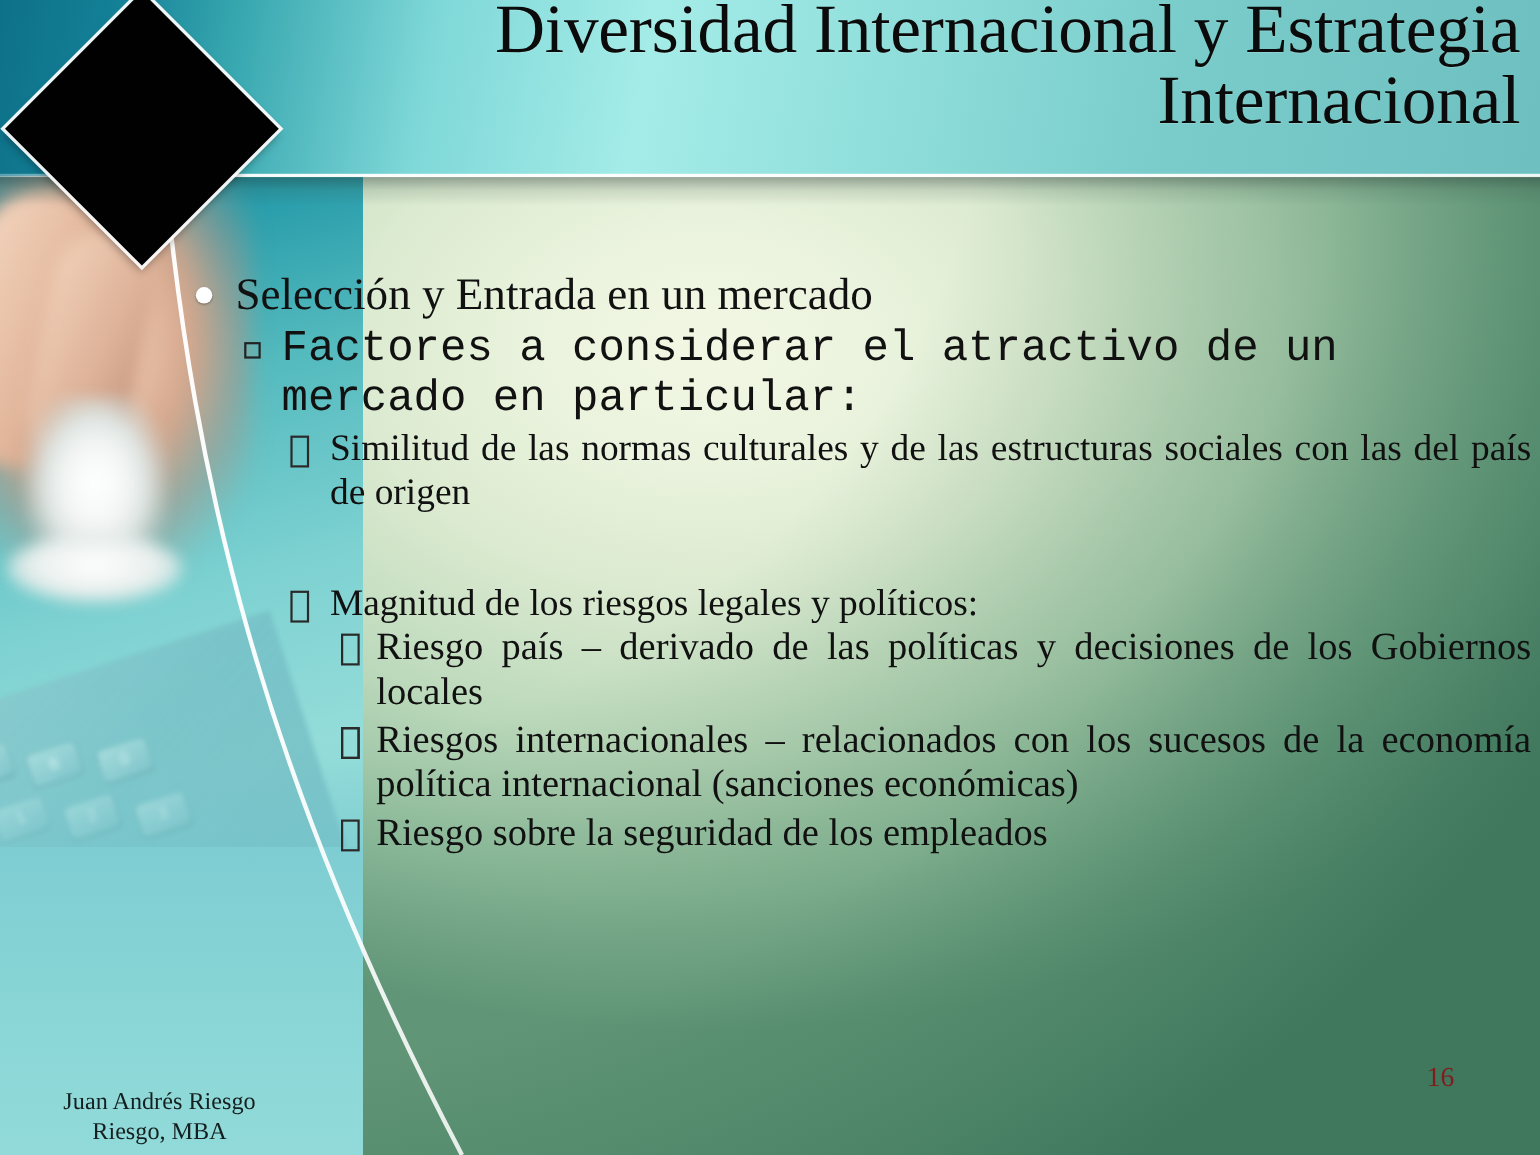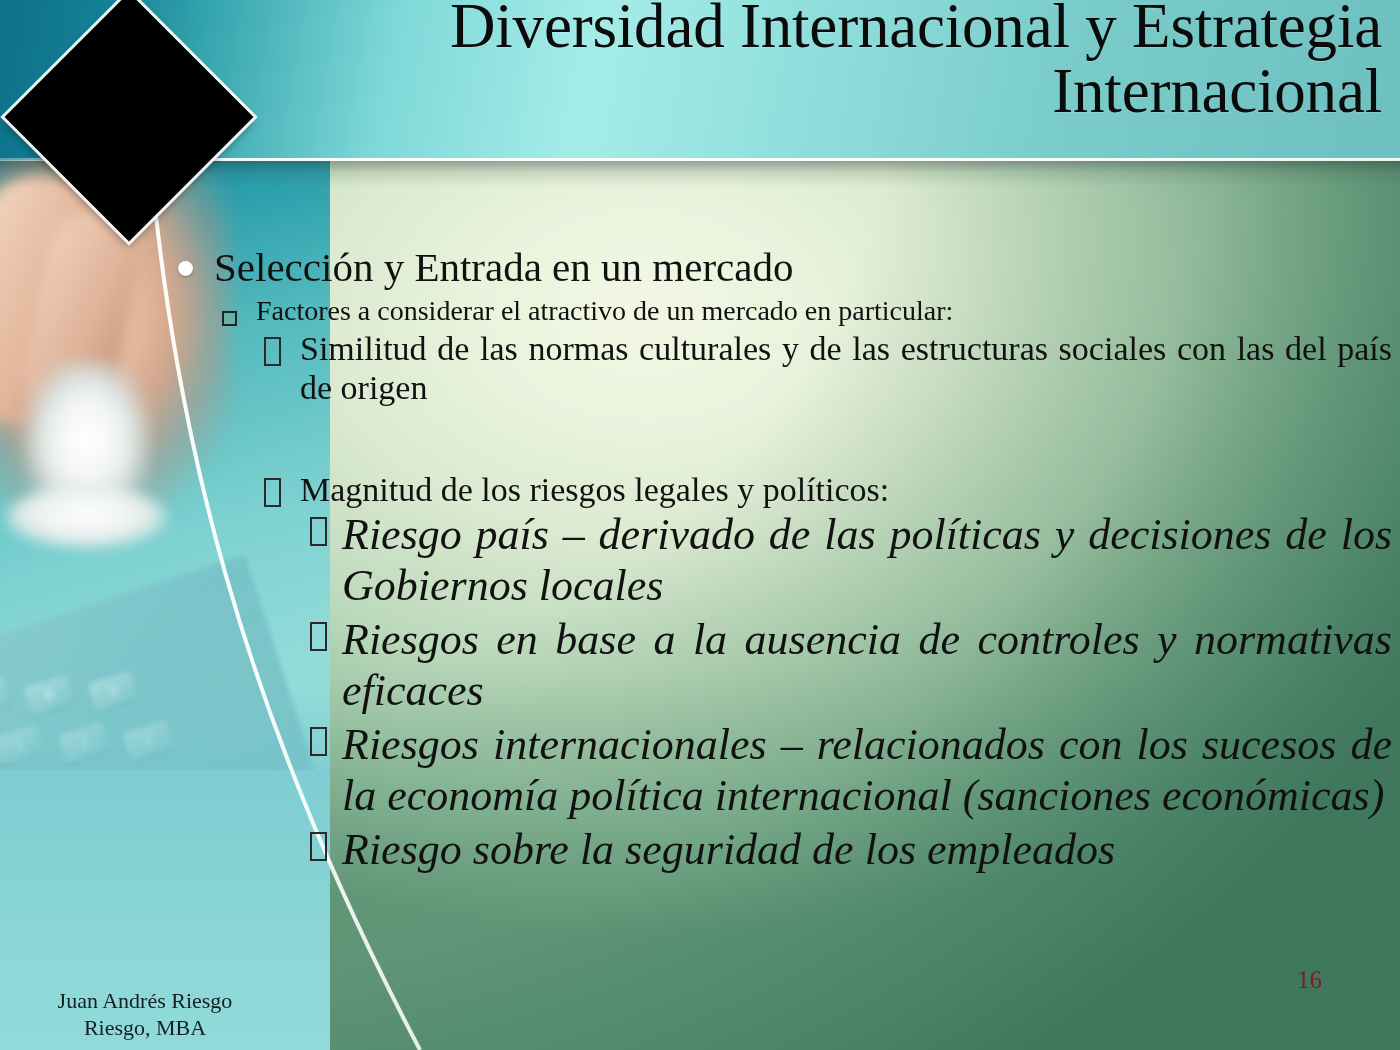--- a/index.html
+++ b/index.html
@@ -266,23 +266,24 @@
     height: 15px;
     border-radius: 50%;
     background: #ffffff;
     box-shadow: 0 1px 2px rgba(0,0,0,0.35);
   }
 
   
   .lvl2 {
     margin-left: 48px;
     padding-left: 38px;
-    font-size: 28px;
+    font-size: 40px;
     line-height: 1.14;
     margin-bottom: 2px;
+    font-family: Liberation Mono, monospace;
   }
   .lvl2 .bullet-mark {
     top: 16px;
     left: 4px;
     width: 11px;
     height: 11px;
     border: 2px solid #222;
     background: transparent;
   }
 
@@ -302,26 +303,25 @@
     width: 13px;
     height: 25px;
     border: 2px solid #2a2a2a;
     background: transparent;
   }
 
   
   .lvl4 {
     margin-left: 136px;
     padding-left: 36px;
-    font-size: 44px;
+    font-size: 35px;
     line-height: 1.16;
     text-align: justify;
     text-justify: inter-word;
     margin-bottom: 3px;
-    font-style: italic;
   }
 
   .gap-lg { height: 62px; }
 
   
   .footer-author {
     position: absolute;
     left: 16px;
     top: 988px;
     width: 258px;
@@ -414,21 +414,20 @@
       <span>Magnitud de los riesgos legales y políticos:</span>
     </div>
 
     <div class="blk lvl4">
       <span class="bullet-mark"></span>
       <span>Riesgo país – derivado de las políticas y decisiones de los Gobiernos locales</span>
     </div>
 
     <div class="blk lvl4">
       <span class="bullet-mark"></span>
-      <span>Riesgos en base a la ausencia de controles y normativas eficaces</span>
     </div>
 
     <div class="blk lvl4">
       <span class="bullet-mark"></span>
       <span>Riesgos internacionales – relacionados con los sucesos de la economía política internacional (sanciones económicas)</span>
     </div>
 
     <div class="blk lvl4">
       <span class="bullet-mark"></span>
       <span>Riesgo sobre la seguridad de los empleados</span>

